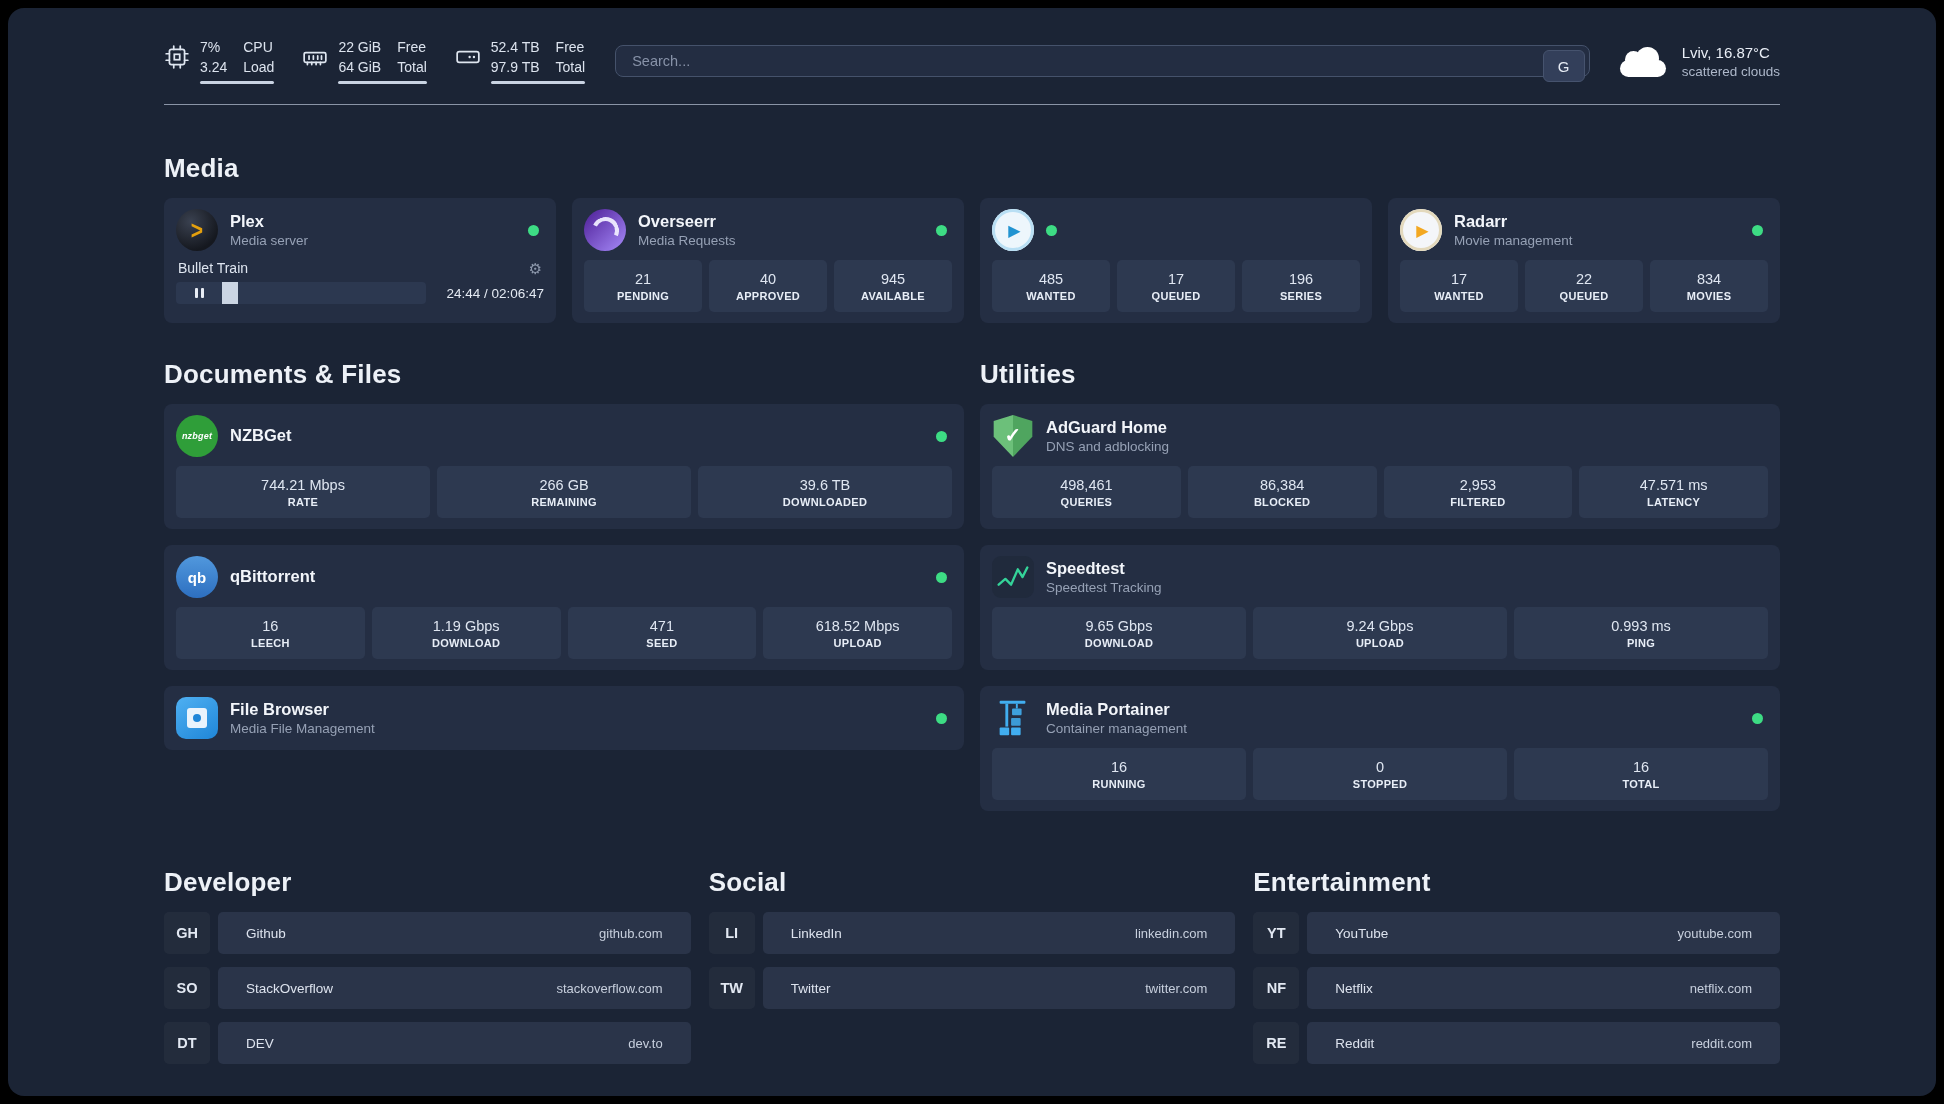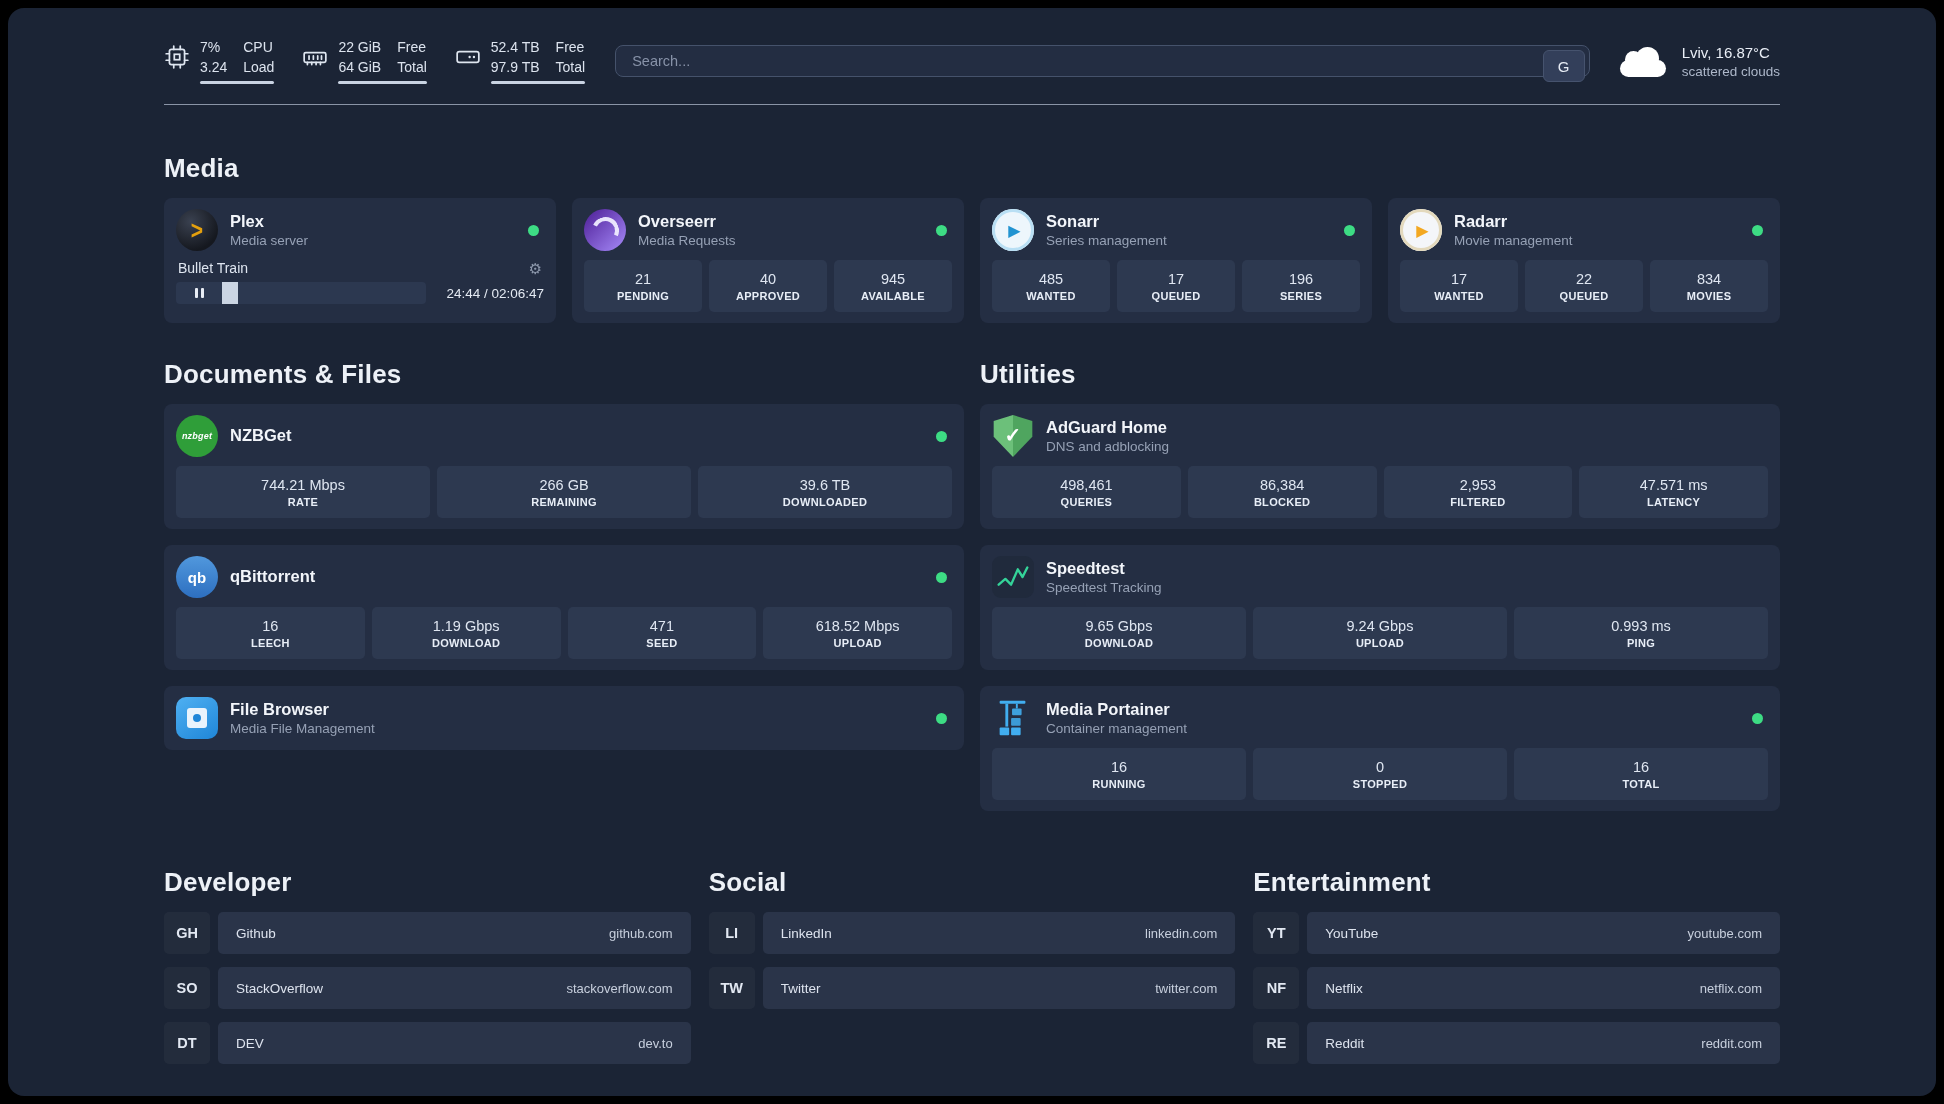--- a/index.html
+++ b/index.html
@@ -134,21 +134,21 @@
   .bm-grid { display:grid; grid-template-columns:repeat(3,1fr); gap:18px; margin-top:56px; }
   .bm-list { display:flex; flex-direction:column; gap:13px; }
   .bm { display:flex; align-items:stretch; gap:8px; height:42px; text-decoration:none; cursor:pointer; }
   .bm-abbr {
     width:46px; display:flex; align-items:center; justify-content:center;
     background:rgba(255,255,255,0.04); border-radius:5px;
     color:#e2e8f2; font-size:14.5px; font-weight:600; flex:0 0 auto;
   }
   .bm-pill {
     flex:1; background:#2a3449; border-radius:5px; display:flex; align-items:center;
-    justify-content:space-between; padding:0 18px; min-width:0;
+    justify-content:space-between; padding:0 28px; min-width:0;
   }
   .bm-name { color:#dde3ee; font-size:13.5px; }
   .bm-url { color:#c7cfdd; font-size:13px; }
 </style>
 </head>
 <body>
 
 <div class="frame">
 
   <header class="topbar">
@@ -274,24 +274,20 @@
           <div class="stat">
             <span class="stat-value">945</span>
             <span class="stat-label">AVAILABLE</span>
           </div>
         </div>
       </article>
 
       <article class="card">
         <div class="card-head">
           <span class="icon ic-sonarr"></span>
-          <div class="titles">
-            <div class="name">Sonarr</div>
-            <div class="desc">Series management</div>
-          </div>
           <span class="dot"></span>
         </div>
         <div class="stats">
           <div class="stat">
             <span class="stat-value">485</span>
             <span class="stat-label">WANTED</span>
           </div>
           <div class="stat">
             <span class="stat-value">17</span>
             <span class="stat-label">QUEUED</span>

